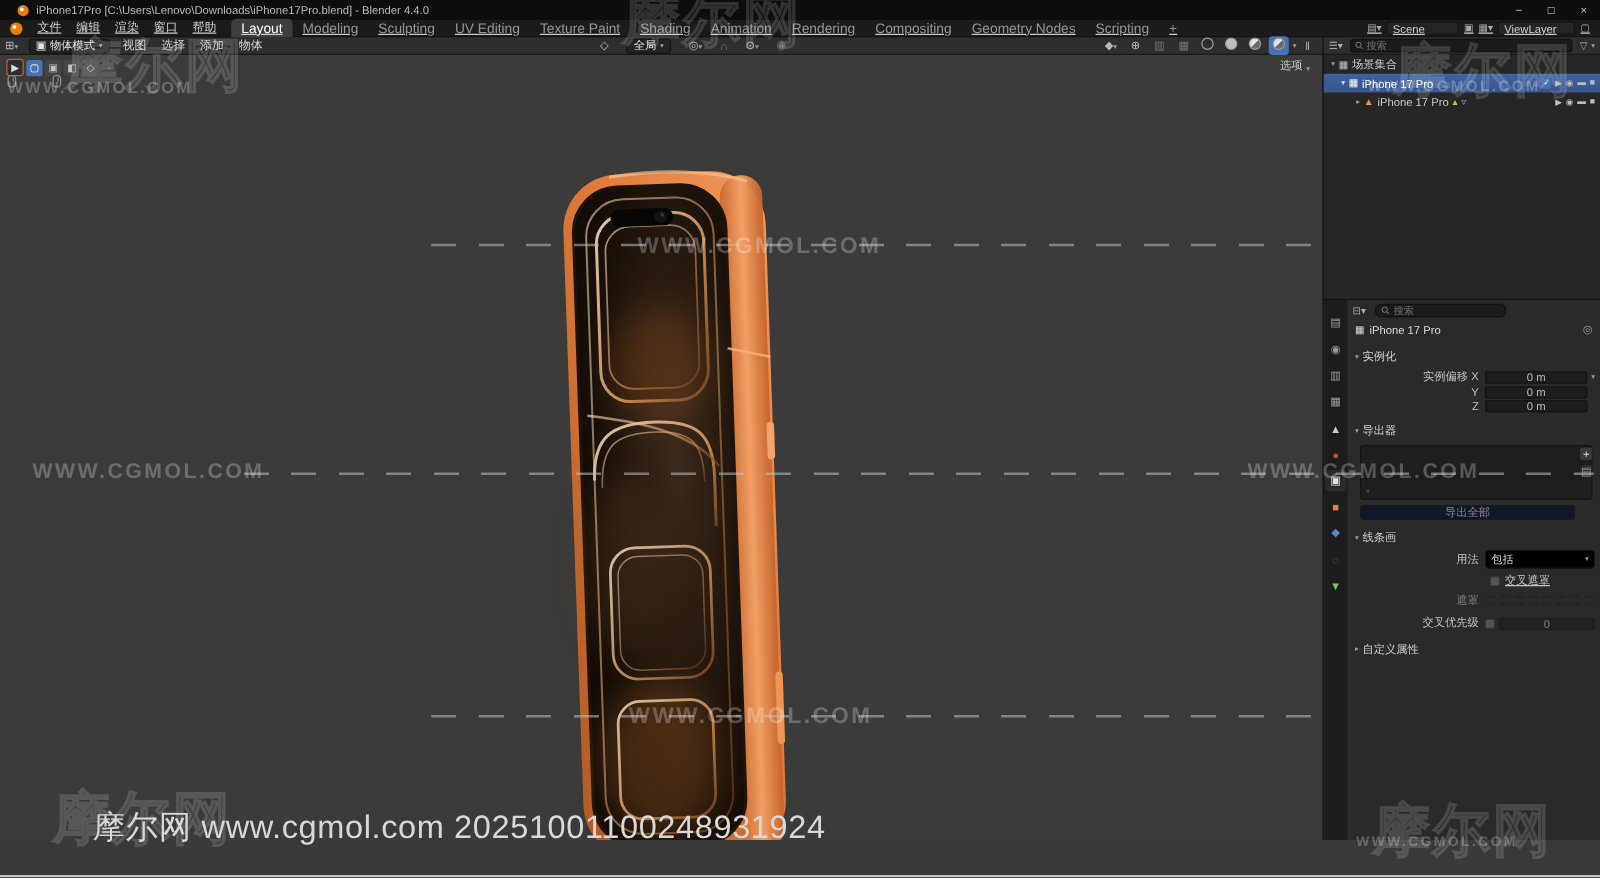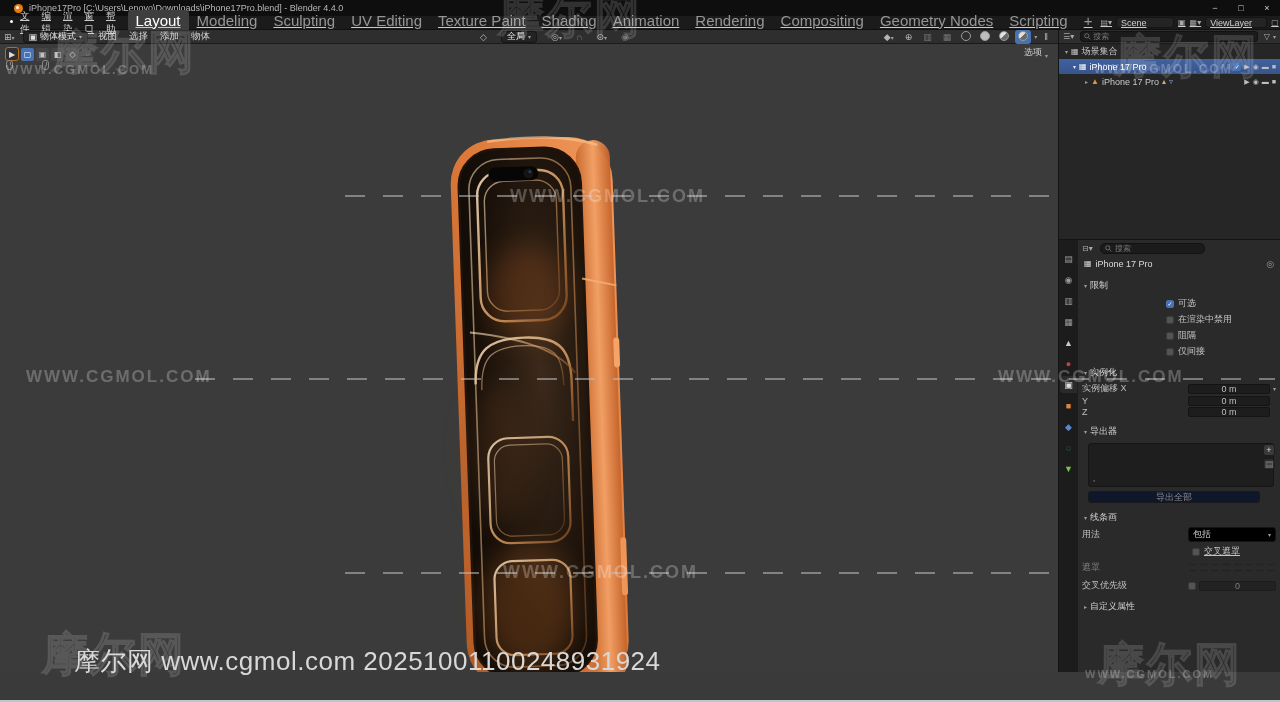--- a/index.html
+++ b/index.html
@@ -16,21 +16,21 @@
   .blender-dot { width:9px; height:9px; border-radius:50%; background:#e87d0d; margin:0 6px 0 14px; position:relative; }
   .blender-dot::after { content:""; position:absolute; left:2px; top:2px; width:3px; height:3px; border-radius:50%; background:#fff; }
   #title-text { font-size:9px; color:#b9b9b9; }
   .win-btns { margin-left:auto; display:flex; }
   .win-btn { width:26px; height:16px; display:flex; align-items:center; justify-content:center; color:#cfcfcf; font-size:9px; }
 
   
   #menubar { left:0; top:16px; width:1280px; height:14px; background:#1b1b1b; display:flex; align-items:center; z-index:10; border-bottom:1px solid #101010;text-decoration:underline; }
   .top-menu { padding:0 6px; font-size:9.5px; color:#d2d2d2; }
   #ws-tabs { display:flex; align-items:flex-end; height:14px; margin-left:6px; }
-  .tab { padding:2px 8px 1px; font-size:15px; color:#969696; border-radius:4px 4px 0 0; white-space:nowrap; }
+  .tab { padding:2px 8px 1px; font-size:11px; color:#969696; border-radius:4px 4px 0 0; white-space:nowrap; }
   .tab.active { background:#3e3e3e; color:#ffffff; }
   .scene-widgets { margin-left:auto; display:flex; align-items:center; gap:4px; padding-right:8px; }
   .mini-field { background:#242424; border:1px solid #141414; border-radius:3px; height:11px; display:flex; align-items:center; padding:0 4px; font-size:9px; color:#cfcfcf; gap:3px; }
   .mini-ic { font-size:8px; color:#a9a9a9; }
 
   
   #toolheader { left:0; top:30px; width:1058px; height:14px; background:#2e2e2e; display:flex; align-items:center; border-bottom:1px solid #1a1a1a; z-index:9; }
   .th-ic { color:#b5b5b5; font-size:9px; padding:0 4px; }
   .mode-dd { background:#232323; border:1px solid #161616; border-radius:3px; height:12px; display:flex; align-items:center; gap:3px; padding:0 5px; margin:0 4px; font-size:9px; color:#e2e2e2; }
   .hdr-menu { padding:0 6px; font-size:9.5px; color:#d5d5d5; }
@@ -70,21 +70,21 @@
   #prop-search-row { height:16px; display:flex; align-items:center; padding:2px 4px; gap:4px; }
   .prop-search { width:105px; height:11px; background:#1b1b1b; border:1px solid #121212; border-radius:5px; display:flex; align-items:center; padding:0 4px; gap:3px; margin-left:18px; }
   .prop-search input, .ol-search input { background:transparent; border:none; outline:none; color:#9a9a9a; font-size:8px; width:70px; font-family:inherit; }
   #breadcrumb { height:15px; display:flex; align-items:center; gap:4px; padding:0 6px; color:#dcdcdc; }
   .sect { margin-top:6px; padding:0 4px; }
   .sect-head { display:flex; align-items:center; gap:3px; color:#cfcfcf; font-size:9px; padding:2px 2px; }
   .cb-row { display:flex; align-items:center; gap:4px; margin:3px 0 3px 84px; color:#c4c4c4; }
   .cb { width:8px; height:8px; border-radius:2px; background:#545454; border:1px solid #3a3a3a; }
   .cb.checked { background:#4772b3; border-color:#4772b3; color:#fff; font-size:6px; display:flex; align-items:center; justify-content:center; }
   .f-row { display:flex; align-items:center; margin:1px 0; }
-  .f-label { width:106px; padding-right:5px; color:#c0c0c0; }
+  .f-label { width:106px; text-align:right; padding-right:5px; color:#c0c0c0; }
   .f-value { flex:1; height:10px; background:#1d1d1d; border:1px solid #141414; border-radius:2px; display:flex; align-items:center; justify-content:center; color:#bdbdbd; }
   .dd-value { flex:1; height:15px; background:#000000; border:1px solid #141414; border-radius:3px; display:flex; align-items:center; padding:0 4px; color:#d2d2d2; }
   .dd-value .chev { margin-left:auto; }
   .export-box { margin:3px 2px 0 6px; height:44px; background:#1e1e1e; border:1px solid #151515; border-radius:3px; position:relative; }
   .plus-col { position:absolute; right:-2px; top:0; display:flex; flex-direction:column; gap:2px; }
   .sq-btn { width:12px; height:12px; background:#3a3a3a; border:1px solid #1c1c1c; border-radius:3px; color:#ddd; font-size:9px; display:flex; align-items:center; justify-content:center; }
   .wide-btn { margin:4px 16px 0 6px; height:12px; background:#0f172a; border:1px solid #191919; border-radius:3px; display:flex; align-items:center; justify-content:center; color:#8a8a8a; }
   .mask-grid { flex:1; display:flex; flex-direction:column; gap:1px; }
   .mask-row { display:flex; gap:1px; }
   .mask-cell { flex:1; height:5px; background:#242424; border:1px solid #2e2e2e; border-radius:1px; }
@@ -339,42 +339,20 @@
           </svg>
         <input placeholder="搜索" style="">
       </span>
     </div>
     <div id="breadcrumb">
       <span class="ol-ic">▦</span>
       <span>iPhone 17 Pro</span>
       <span style="margin-left:auto;color:#9a9a9a;">◎</span>
     </div>
 
-    <div class="sect">
-      <div class="sect-head">
-          <span class="chev">▾</span>
-          <span>限制</span>
-        </div>
-      <div class="cb-row">
-          <span class="cb checked">✓</span>
-          <span>可选</span>
-        </div>
-      <div class="cb-row">
-          <span class="cb"></span>
-          <span>在渲染中禁用</span>
-        </div>
-      <div class="cb-row">
-          <span class="cb"></span>
-          <span>阻隔</span>
-        </div>
-      <div class="cb-row">
-          <span class="cb"></span>
-          <span>仅间接</span>
-        </div>
-    </div>
 
     <div class="sect">
       <div class="sect-head">
           <span class="chev">▾</span>
           <span>实例化</span>
         </div>
       <div class="f-row">
         <span class="f-label">实例偏移 X</span>
         <span class="f-value">0 m</span>
         <span class="chev" style="margin-left:3px;">▾</span>

